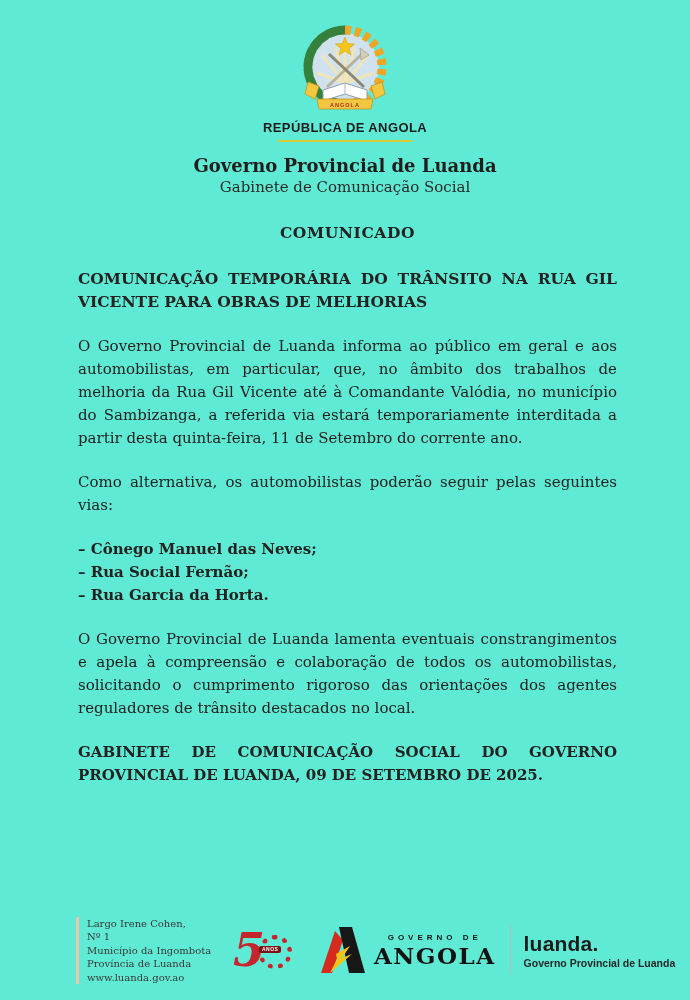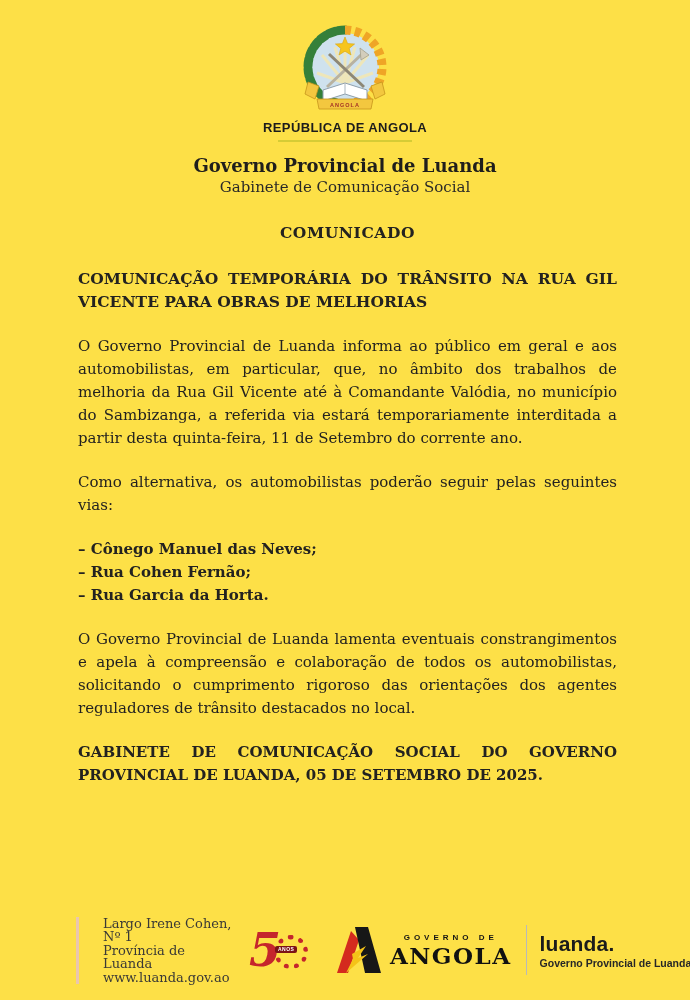--- a/index.html
+++ b/index.html
@@ -1,19 +1,19 @@
 <!DOCTYPE html>
 <html><head>
 <meta charset="utf-8">
 <style>
   html,body{margin:0;padding:0;background:#ffffff;}
   .page{
     position:relative;
     width:690px;height:1000px;
-    background:#fde047;
+    background:#5eead4;
     font-family:"DejaVu Serif", serif;
     color:#232220;
     overflow:hidden;
   }
   
   .header{ text-align:center; padding-top:25px; }
   .emblem{ display:block; margin:0 auto; }
   .republic{
     margin-top:5px;
     font-family:"Liberation Sans", sans-serif;
@@ -38,22 +38,22 @@
   .alt-list{ list-style:none; margin:0 0 21px; padding:0; font-weight:700; }
   .alt-list li{ margin:0; }
   .signature{ font-weight:700; margin:1px 0 0; }
 
   
   .footer{
     position:absolute; left:76px; right:56px; bottom:16px;
     display:flex; align-items:center;
   }
   .address-block{
-    border-left:3px solid #eac6b0; padding-left:24px;
-    font-size:13px; line-height:13.5px; color:#3a3936; width:132px;
+    border-left:3px solid #eac6b0; padding-left:8px;
+    font-size:10px; line-height:13.5px; color:#3a3936; width:132px;
     flex:0 0 auto;
   }
   
   .anniv{ display:flex; align-items:center; margin-left:14px; flex:0 0 auto; }
   .anniv-mark{ position:relative; width:58px; height:58px; }
   .anniv-five{
     position:absolute; left:0; top:2px;
     font-family:"DejaVu Serif", serif; font-style:italic;
     font-weight:700; font-size:46px; line-height:54px; color:#c5252c;
   }
@@ -158,34 +158,35 @@
     <p class="doc-title">COMUNICADO</p>
 
     <p class="headline">COMUNICAÇÃO TEMPORÁRIA DO TRÂNSITO NA RUA GIL VICENTE PARA OBRAS DE MELHORIAS</p>
 
     <p class="para">O Governo Provincial de Luanda informa ao público em geral e aos automobilistas, em particular, que, no âmbito dos trabalhos de melhoria da Rua Gil Vicente até à Comandante Valódia, no município do Sambizanga, a referida via estará temporariamente interditada a partir desta quinta-feira, 11 de Setembro do corrente ano.</p>
 
     <p class="para">Como alternativa, os automobilistas poderão seguir pelas seguintes vias:</p>
 
     <ul class="alt-list">
       <li>– Cônego Manuel das Neves;</li>
-      <li>– Rua Cohen Fernão;</li>
+      <li>– Rua Social Fernão;</li>
       <li>– Rua Garcia da Horta.</li>
     </ul>
 
     <p class="para">O Governo Provincial de Luanda lamenta eventuais constrangimentos e apela à compreensão e colaboração de todos os automobilistas, solicitando o cumprimento rigoroso das orientações dos agentes reguladores de trânsito destacados no local.</p>
 
-    <p class="signature">GABINETE DE COMUNICAÇÃO SOCIAL DO GOVERNO PROVINCIAL DE LUANDA, 05 DE SETEMBRO DE 2025.</p>
+    <p class="signature">GABINETE DE COMUNICAÇÃO SOCIAL DO GOVERNO PROVINCIAL DE LUANDA, 09 DE SETEMBRO DE 2025.</p>
   </div>
 
   <div class="footer">
 
     <div class="address-block">
       <div>Largo Irene Cohen,</div>
       <div>Nº 1</div>
+      <div>Município da Ingombota</div>
       <div>Província de Luanda</div>
       <div>www.luanda.gov.ao</div>
     </div>
 
     <div class="anniv">
       <div class="anniv-mark">
         <span class="anniv-five">5</span>
         <span class="anniv-ring"></span>
         <span class="anos-badge">ANOS</span>
       </div>

